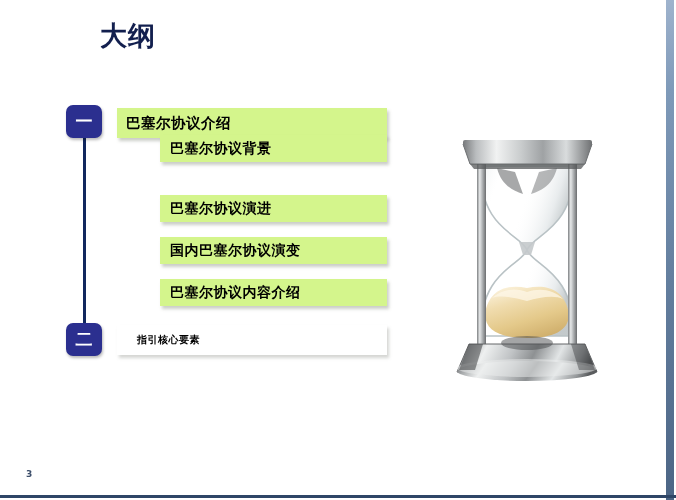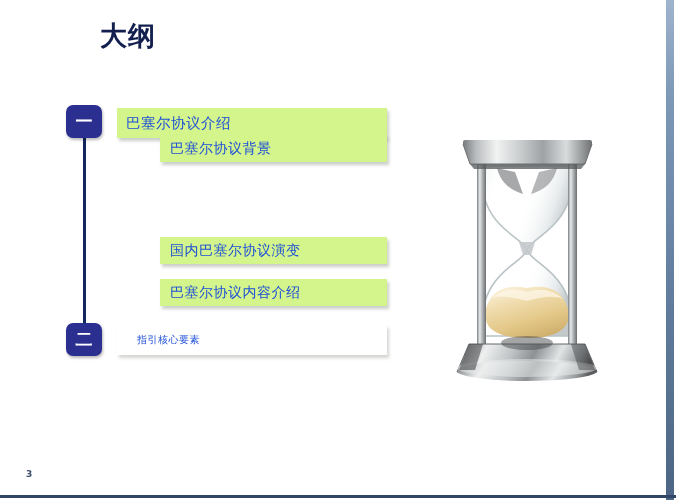--- a/index.html
+++ b/index.html
@@ -102,22 +102,22 @@
   #badge-1 { top: 105px; }
   #badge-2 { top: 323px; }
 
   .bar {
     position: absolute;
     display: flex;
     align-items: center;
     box-sizing: border-box;
     height: 28px;
     font-size: 14.5px;
-    font-weight: normal;
-    color: #1d4ed8;
+    font-weight: bold;
+    color: #000000;
     letter-spacing: 0.5px;
     box-shadow: 2px 3px 3px rgba(120,125,110,0.38);
   }
   .bar.level1 {
     left: 117px;
     width: 270px;
     background: #d4f58c;
     padding-left: 9px;
   }
   .bar.level2 {
@@ -168,20 +168,21 @@
   <div id="outline">
 
     <div class="connector"></div>
 
     <div class="badge" id="badge-1">一</div>
 
     <div class="bar level1" id="bar-1">巴塞尔协议介绍</div>
 
     <div class="bar level2" id="bar-1-1">巴塞尔协议背景</div>
 
+    <div class="bar level2" id="bar-1-2">巴塞尔协议演进</div>
 
     <div class="bar level2" id="bar-1-4">巴塞尔协议内容介绍</div>
 
     <div class="bar level2" id="bar-1-3">国内巴塞尔协议演变</div>
 
     <div class="badge" id="badge-2">二</div>
 
     <div class="bar plain" id="bar-2">指引核心要素</div>
   </div>
 

